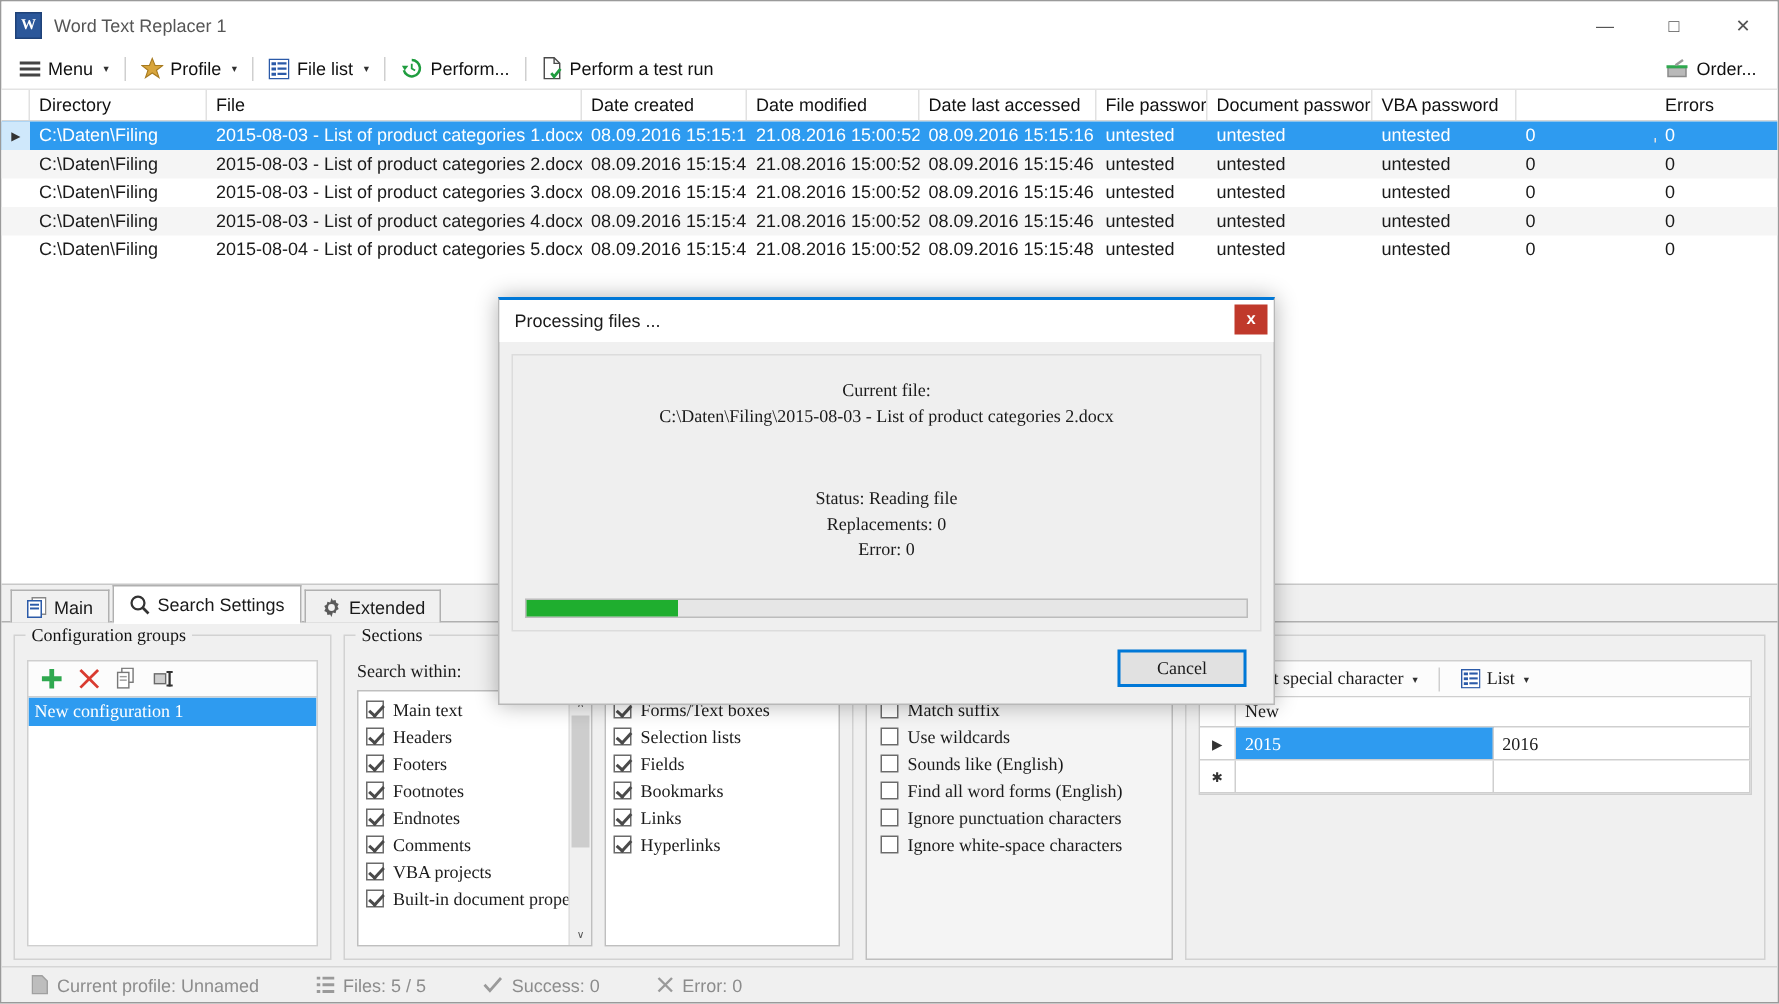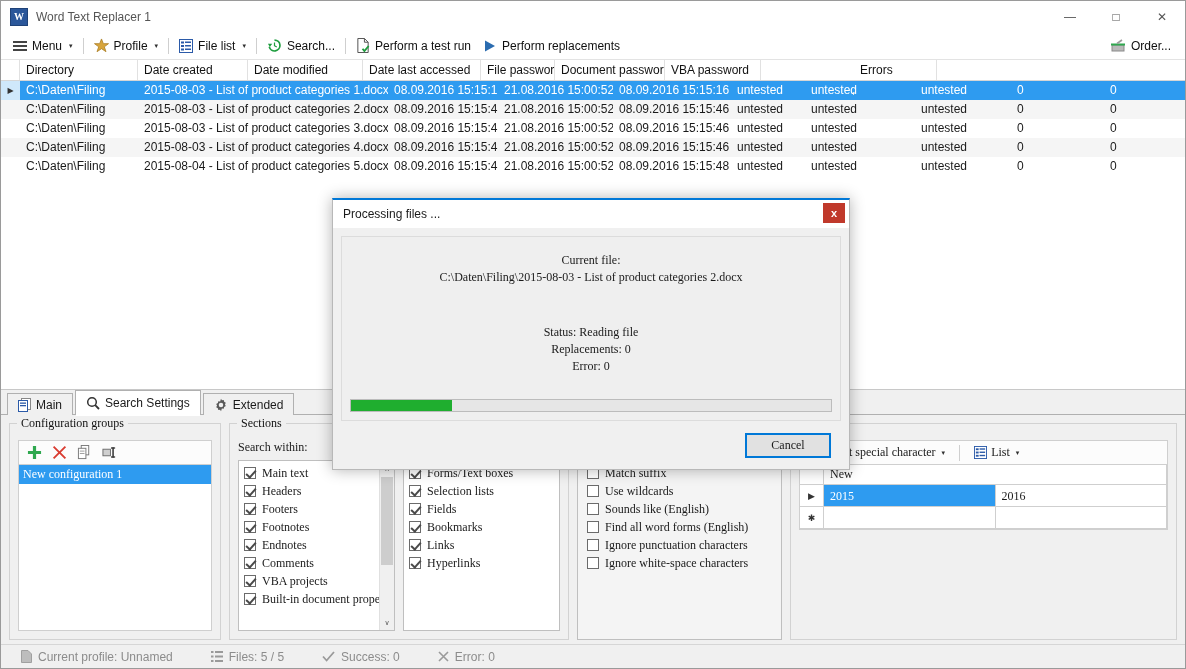--- a/index.html
+++ b/index.html
@@ -239,60 +239,53 @@
     <div class="tb-sep"></div>
 
     <div class="tb-item">
       <span class="ico">
         <svg width="15" height="15" viewBox="0 0 16 16">
             <path d="M8 2.2a5.8 5.8 0 1 1-5.6 7.2" fill="none" stroke="#1f9d3f" stroke-width="1.8"></path>
             <polygon points="1,6.2 5.6,6.2 3,9.6" fill="#1f9d3f"></polygon>
             <path d="M8 4.8v3.4l2.4 1.4" fill="none" stroke="#1f9d3f" stroke-width="1.3"></path>
           </svg>
       </span>
-      <span class="tb-label">Search...</span>
+      <span class="tb-label">Perform...</span>
     </div>
     <div class="tb-sep"></div>
 
     <div class="tb-item">
       <span class="ico">
         <svg width="14" height="15" viewBox="0 0 14 16">
             <path d="M1.5 0.5h7l4 4v11h-11z" fill="#fff" stroke="#4a4a4a"></path>
             <path d="M8.5 0.5v4h4" fill="none" stroke="#4a4a4a"></path>
             <path d="M6.5 11.5l2 2.5 4.5-5.5" fill="none" stroke="#1f9d3f" stroke-width="2"></path>
           </svg>
       </span>
       <span class="tb-label">Perform a test run</span>
     </div>
 
-    <div class="tb-item">
-      <span class="ico">
-        <svg width="14" height="14" viewBox="0 0 14 14">
-            <polygon points="2,1.5 12,7 2,12.5" fill="#2b6cb0"></polygon>
-          </svg>
-      </span>
-      <span class="tb-label">Perform replacements</span>
-    </div>
 
     <div class="order-btn">
       <span class="ico">
         <svg width="16" height="14" viewBox="0 0 16 14">
             <rect x="2" y="6" width="12" height="6" fill="#b9b9b9" stroke="#8a8a8a"></rect>
             <rect x="1" y="4.5" width="14" height="2" fill="#2fa84f"></rect>
             <path d="M7 4.5l5-3.5" stroke="#9a9a9a" stroke-width="1.6" fill="none"></path>
           </svg>
       </span>
       <span class="tb-label">Order...</span>
     </div>
   </div>
 
   <div class="filelist">
     <div class="grid-head" id="gridHead">
       <div class="gh col-ind"></div>
     <div class="gh" style="width: 118px; flex: 0 0 118px;">Directory</div>
+        <div class="gh" style="width: 250px; flex: 0 0 250px;">File</div>
         <div class="gh" style="width: 110px; flex: 0 0 110px;">Date created</div>
         <div class="gh" style="width: 115px; flex: 0 0 115px;">Date modified</div>
         <div class="gh" style="width: 118px; flex: 0 0 118px;">Date last accessed</div>
         <div class="gh" style="width: 74px; flex: 0 0 74px;">File password</div>
         <div class="gh" style="width: 110px; flex: 0 0 110px;">Document password</div>
         <div class="gh" style="width: 96px; flex: 0 0 96px;">VBA password</div>
         <div class="gh" style="width: 93px; flex: 0 0 93px; margin-top: 32px;">Replacements</div>
         <div class="gh" style="width: 83px; flex: 0 0 83px;">Errors</div>
       </div>
     <div id="gridBody">

